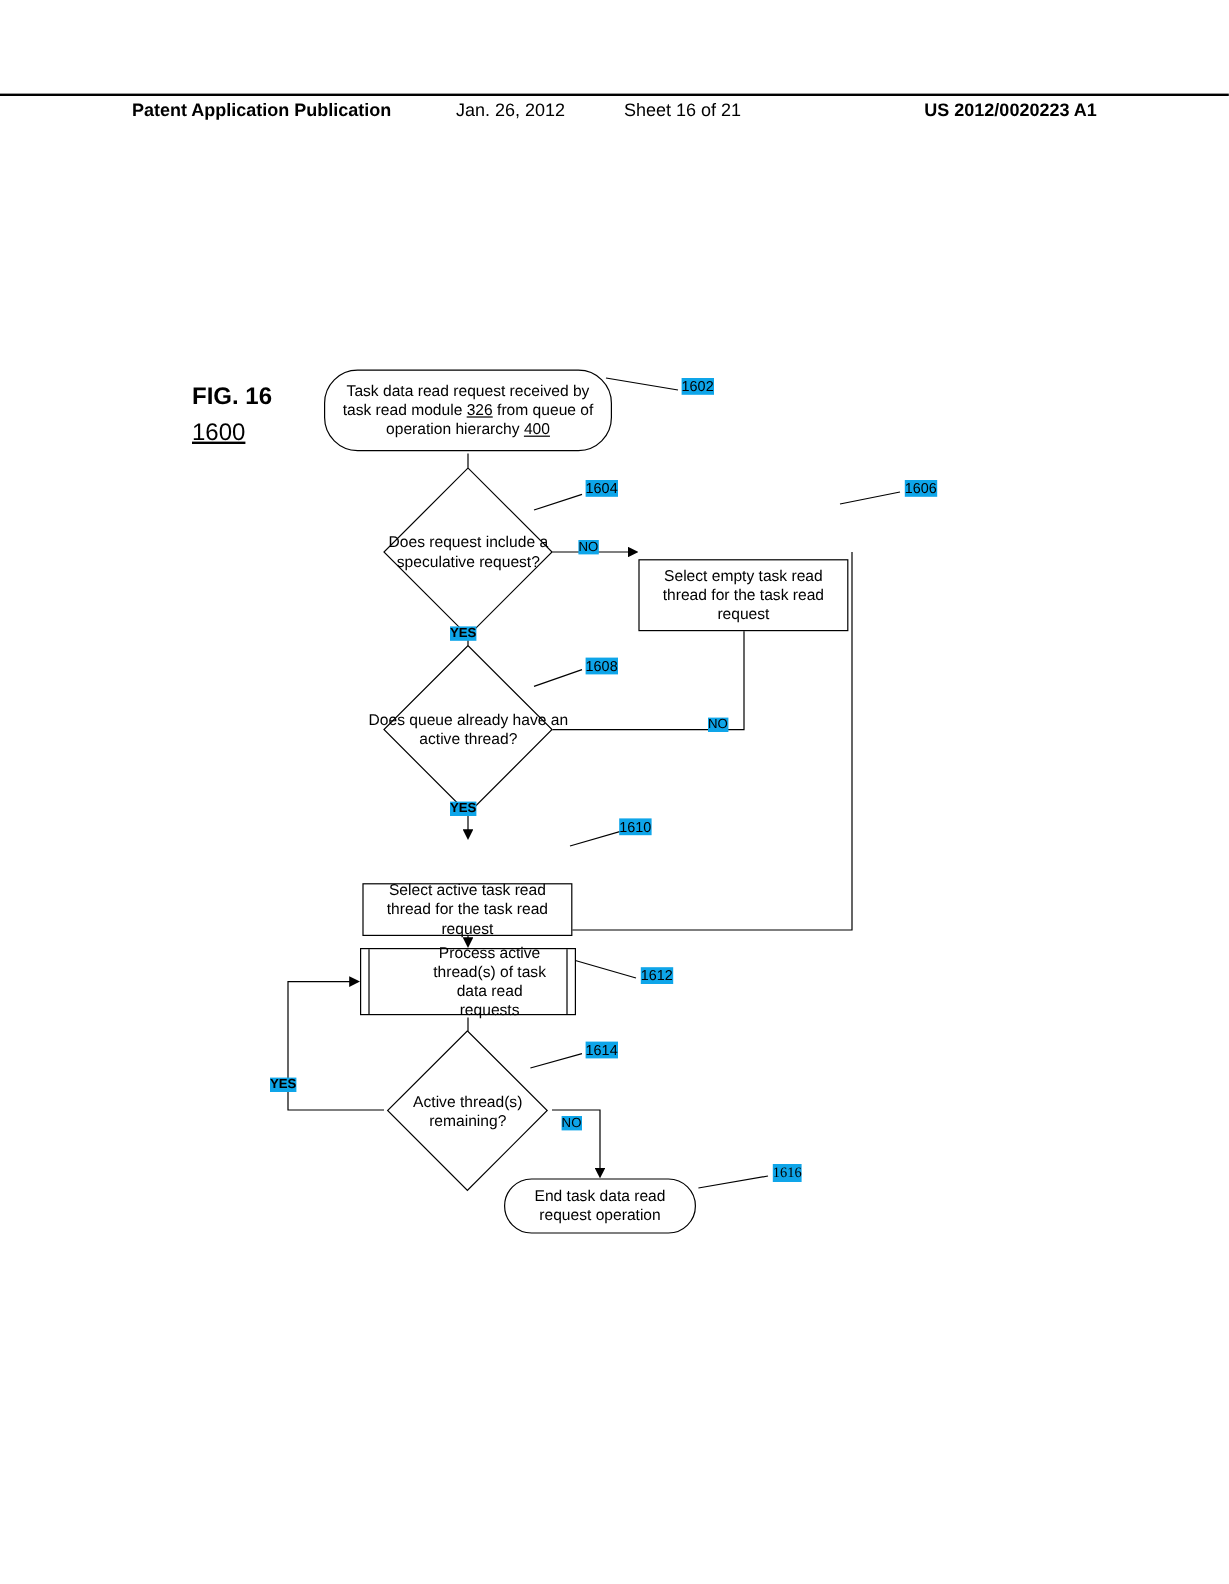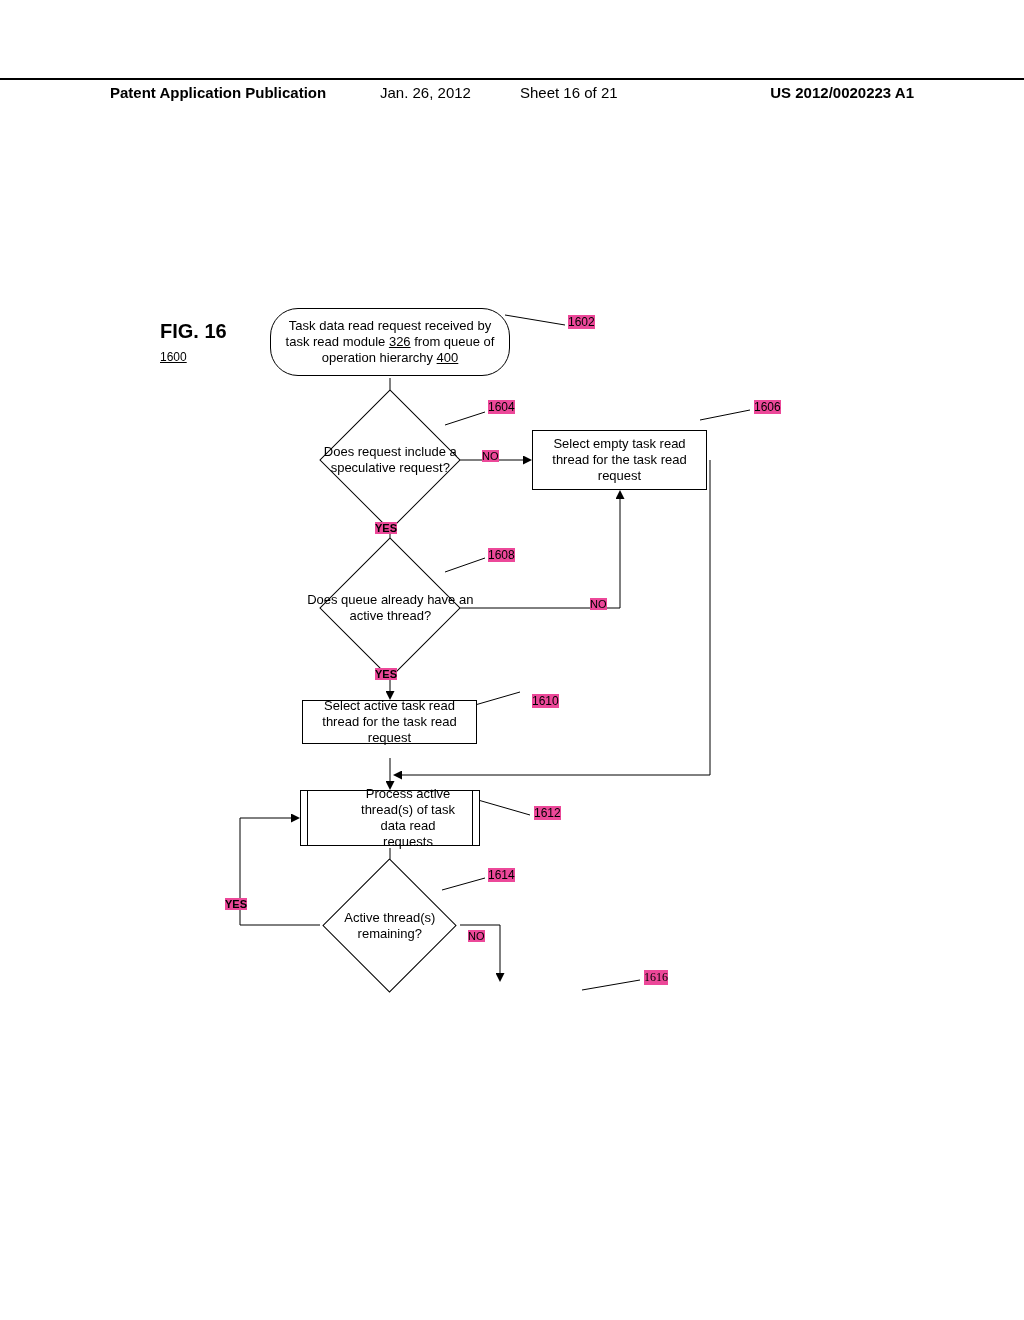--- a/index.html
+++ b/index.html
@@ -33,21 +33,21 @@
     top: 320px;
     left: 160px;
     font-weight: bold;
     font-size: 20px;
     font-family: Arial, sans-serif;
   }
   .fig-num {
     position: absolute;
     top: 350px;
     left: 160px;
-    font-size: 12px;
+    font-size: 20px;
     text-decoration: underline;
   }
 
   .canvas {
     position: absolute;
     top: 300px;
     left: 220px;
     width: 600px;
     height: 820px;
   }
@@ -77,40 +77,41 @@
   .decision .inner {
     position: absolute;
     transform: rotate(-45deg);
     width: 170px;
     text-align: center;
     font-size: 13px;
     line-height: 1.2;
   }
   .process {
     border: 1.3px solid #000;
+    margin-top: 36px;
   }
   .subprocess {
     border: 1.3px solid #000;
     position: relative;
   }
   .subprocess::before,
   .subprocess::after {
     content: "";
     position: absolute;
     top: 0; bottom: 0;
     width: 1.3px;
     background: #000;
   }
   .subprocess::before { left: 6px; }
   .subprocess::after  { right: 6px; }
 
   .lbl {
     position: absolute;
     font-size: 12px;
-    background: #ec4899;
+    background: #0ea5e9;
   }
 
   .u { text-decoration: underline; }
 
   svg.lines {
     position: absolute;
     top: 0; left: 0;
     width: 600px;
     height: 820px;
     overflow: visible;
@@ -205,29 +206,32 @@
   <div class="node decision" style="left:120px; top:258px; width:100px; height:100px;">
     <div class="inner">Does queue already have an active thread?</div>
   </div>
   <div class="lbl" style="left:268px; top:248px;">1608</div>
   <div class="lbl" style="left:370px; top:298px; font-size:11px;">NO</div>
   <div class="lbl" style="left:155px; top:368px; font-weight:bold; font-size:11px;">YES</div>
 
   <div class="node process" style="left:82px; top:400px; width:175px; height:44px;">
     <span>Select active task read thread for the task read request</span>
   </div>
-  <div class="lbl" style="left:312px; top:382px;margin-top:12px;">1610</div>
+  <div class="lbl" style="left:296px; top:382px;">1610</div>
 
   <div class="node subprocess" style="left:80px; top:490px; width:180px; height:56px;padding-left:46px;">
     <span style="padding:0 10px;">Process active thread(s) of task data read requests</span>
   </div>
   <div class="lbl" style="left:314px; top:506px;">1612</div>
 
   <div class="node decision" style="left:122px; top:578px; width:95px; height:95px;">
     <div class="inner" style="width:140px;">Active thread(s) remaining?</div>
   </div>
   <div class="lbl" style="left:268px; top:568px;">1614</div>
   <div class="lbl" style="left:5px; top:598px; font-weight:bold; font-size:11px;">YES</div>
   <div class="lbl" style="left:248px; top:630px; font-size:11px;">NO</div>
 
+  <div class="node terminator" style="left:200px; top:682px; width:160px; height:46px;">
+    <span>End task data read request operation</span>
+  </div>
   <div class="lbl" style="left:424px; top:670px;font-family:Liberation Serif, serif;">1616</div>
 
 </div>
 
 </body></html>

